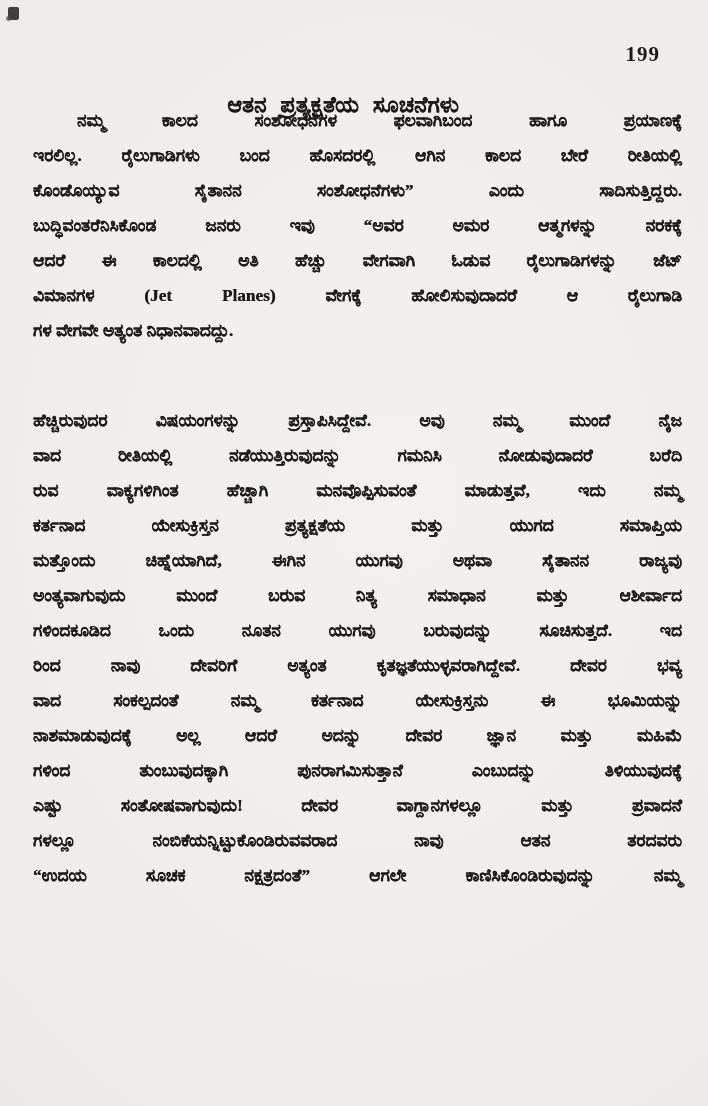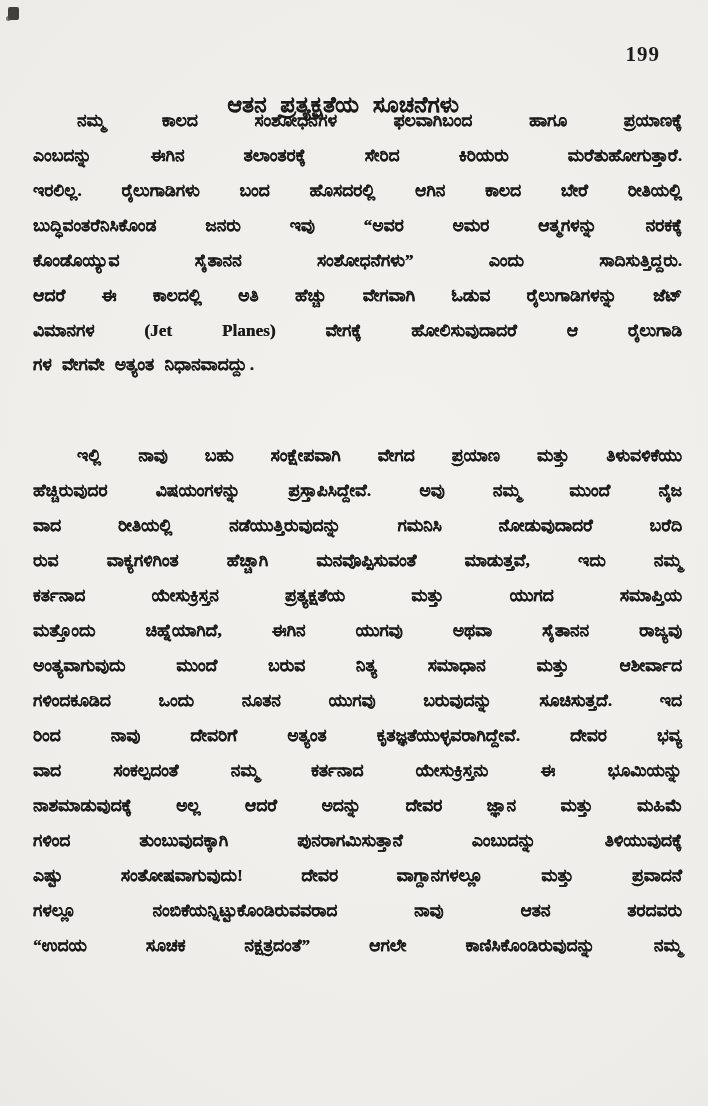--- a/index.html
+++ b/index.html
@@ -83,51 +83,48 @@
     text-shadow: .35px 0 0 currentColor;
     text-align: justify;
     text-align-last: justify;
     white-space: nowrap;
     letter-spacing: .1px;
   }
   .text-line.first-line { text-indent: 44px; }
   .text-line.last-short {
     text-align: center;
     text-align-last: left;
-    font-family: Liberation Mono, monospace;
   }
 </style>
 </head>
 <body>
 
 <div class="scan-page">
 
   <div class="speck"></div>
   <div class="speck2"></div>
 
   <div class="running-header">
     <div class="header-title">ಆತನ ಪ್ರತ್ಯಕ್ಷತೆಯ ಸೂಚನೆಗಳು</div>
     <div class="page-number">199</div>
   </div>
 
   <div class="text-block">
 
     <div class="paragraph">
       <div class="text-line first-line">ನಮ್ಮ ಕಾಲದ ಸಂಶೋಧನೆಗಳ ಫಲವಾಗಿಬಂದ ಹಾಗೂ ಪ್ರಯಾಣಕ್ಕೆ</div>
-      <div class="text-line">ಎಂಬದನ್ನು ಈಗಿನ ತಲಾಂತರಕ್ಕೆ ಸೇರಿದ ಕಿರಿಯರು ಮರೆತುಹೋಗುತ್ತಾರೆ.</div>
       <div class="text-line">ಇರಲಿಲ್ಲ. ರೈಲುಗಾಡಿಗಳು ಬಂದ ಹೊಸದರಲ್ಲಿ ಆಗಿನ ಕಾಲದ ಬೇರೆ ರೀತಿಯಲ್ಲಿ</div>
+      <div class="text-line">ಕೊಂಡೊಯ್ಯುವ ಸೈತಾನನ ಸಂಶೋಧನೆಗಳು” ಎಂದು ಸಾದಿಸುತ್ತಿದ್ದರು.</div>
       <div class="text-line">ಬುದ್ಧಿವಂತರೆನಿಸಿಕೊಂಡ ಜನರು ಇವು “ಅವರ ಅಮರ ಆತ್ಮಗಳನ್ನು ನರಕಕ್ಕೆ</div>
-      <div class="text-line">ಕೊಂಡೊಯ್ಯುವ ಸೈತಾನನ ಸಂಶೋಧನೆಗಳು” ಎಂದು ಸಾದಿಸುತ್ತಿದ್ದರು.</div>
       <div class="text-line">ಆದರೆ ಈ ಕಾಲದಲ್ಲಿ ಅತಿ ಹೆಚ್ಚು ವೇಗವಾಗಿ ಓಡುವ ರೈಲುಗಾಡಿಗಳನ್ನು ಜೆಟ್</div>
       <div class="text-line">ವಿಮಾನಗಳ (Jet Planes) ವೇಗಕ್ಕೆ ಹೋಲಿಸುವುದಾದರೆ ಆ ರೈಲುಗಾಡಿ</div>
       <div class="text-line last-short">ಗಳ ವೇಗವೇ ಅತ್ಯಂತ ನಿಧಾನವಾದದ್ದು.</div>
     </div>
 
     <div class="paragraph">
-      <div class="text-line first-line">ಇಲ್ಲಿ ನಾವು ಬಹು ಸಂಕ್ಷೇಪವಾಗಿ ವೇಗದ ಪ್ರಯಾಣ ಮತ್ತು ತಿಳುವಳಿಕೆಯು</div>
       <div class="text-line">ಹೆಚ್ಚಿರುವುದರ ವಿಷಯಂಗಳನ್ನು ಪ್ರಸ್ತಾಪಿಸಿದ್ದೇವೆ. ಅವು ನಮ್ಮ ಮುಂದೆ ನೈಜ</div>
       <div class="text-line">ವಾದ ರೀತಿಯಲ್ಲಿ ನಡೆಯುತ್ತಿರುವುದನ್ನು ಗಮನಿಸಿ ನೋಡುವುದಾದರೆ ಬರೆದಿ</div>
       <div class="text-line">ರುವ ವಾಕ್ಯಗಳಿಗಿಂತ ಹೆಚ್ಚಾಗಿ ಮನವೊಪ್ಪಿಸುವಂತೆ ಮಾಡುತ್ತವೆ, ಇದು ನಮ್ಮ</div>
       <div class="text-line">ಕರ್ತನಾದ ಯೇಸುಕ್ರಿಸ್ತನ ಪ್ರತ್ಯಕ್ಷತೆಯ ಮತ್ತು ಯುಗದ ಸಮಾಪ್ತಿಯ</div>
       <div class="text-line">ಮತ್ತೊಂದು ಚಿಹ್ನೆಯಾಗಿದೆ, ಈಗಿನ ಯುಗವು ಅಥವಾ ಸೈತಾನನ ರಾಜ್ಯವು</div>
       <div class="text-line">ಅಂತ್ಯವಾಗುವುದು ಮುಂದೆ ಬರುವ ನಿತ್ಯ ಸಮಾಧಾನ ಮತ್ತು ಆಶೀರ್ವಾದ</div>
       <div class="text-line">ಗಳಿಂದಕೂಡಿದ ಒಂದು ನೂತನ ಯುಗವು ಬರುವುದನ್ನು ಸೂಚಿಸುತ್ತದೆ. ಇದ</div>
       <div class="text-line">ರಿಂದ ನಾವು ದೇವರಿಗೆ ಅತ್ಯಂತ ಕೃತಜ್ಞತೆಯುಳ್ಳವರಾಗಿದ್ದೇವೆ. ದೇವರ ಭವ್ಯ</div>
       <div class="text-line">ವಾದ ಸಂಕಲ್ಪದಂತೆ ನಮ್ಮ ಕರ್ತನಾದ ಯೇಸುಕ್ರಿಸ್ತನು ಈ ಭೂಮಿಯನ್ನು</div>
       <div class="text-line">ನಾಶಮಾಡುವುದಕ್ಕೆ ಅಲ್ಲ ಆದರೆ ಅದನ್ನು ದೇವರ ಜ್ಞಾನ ಮತ್ತು ಮಹಿಮೆ</div>

